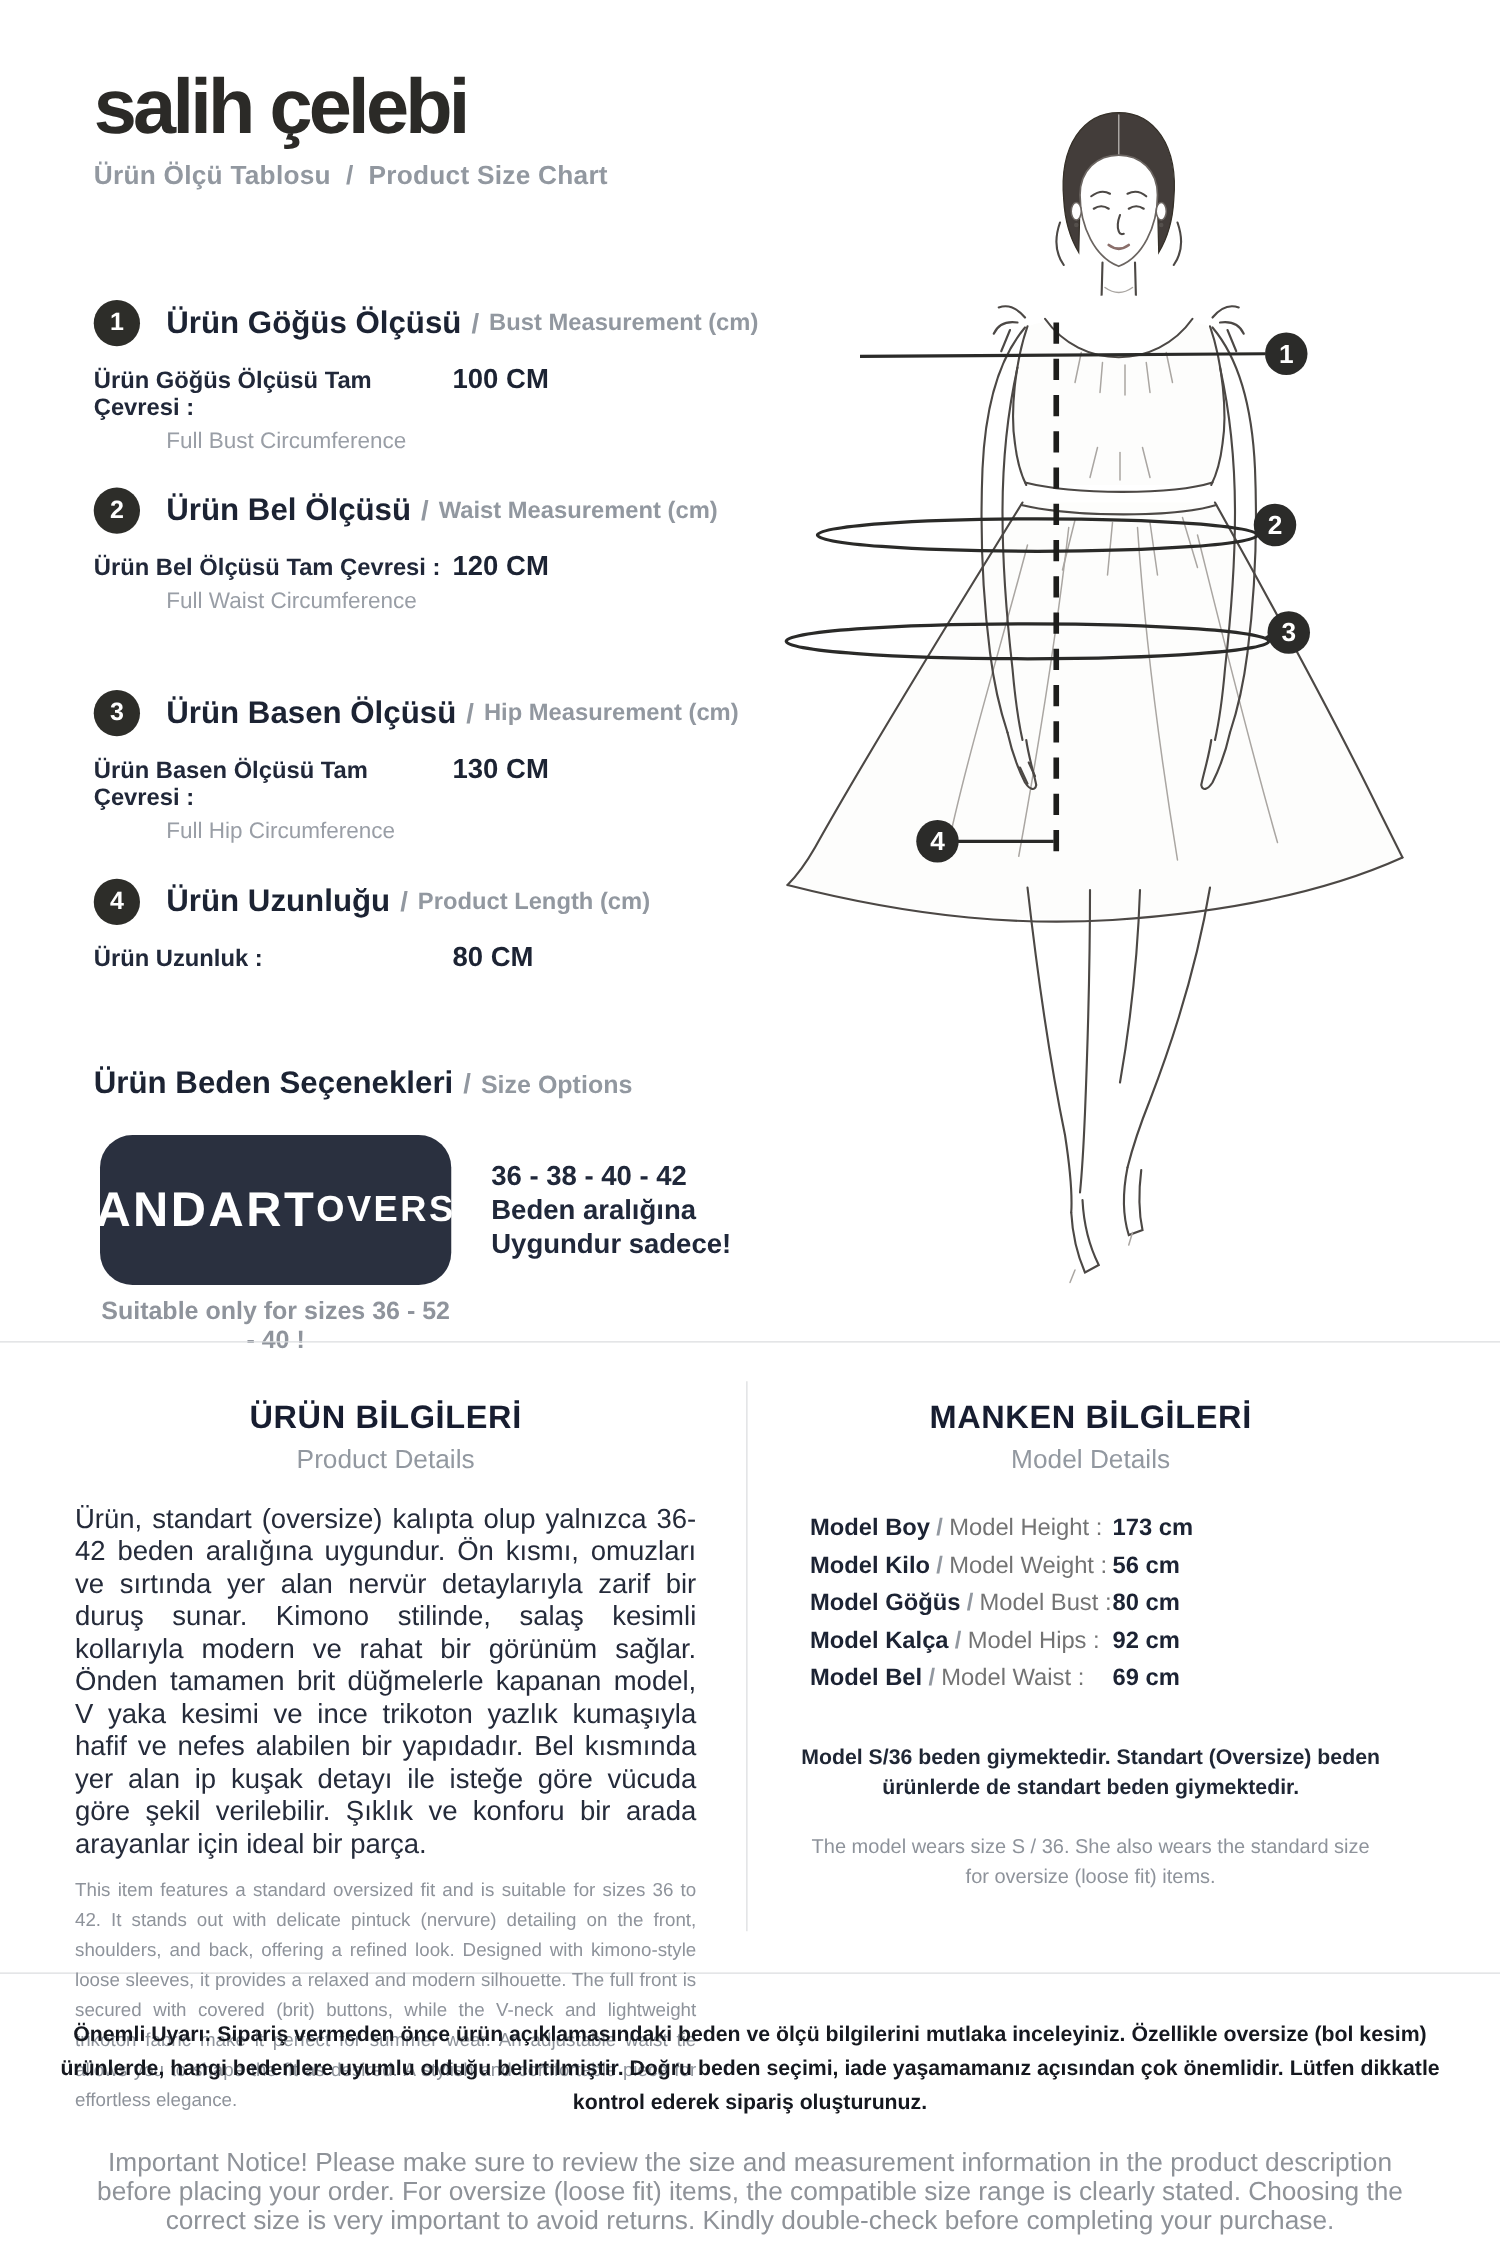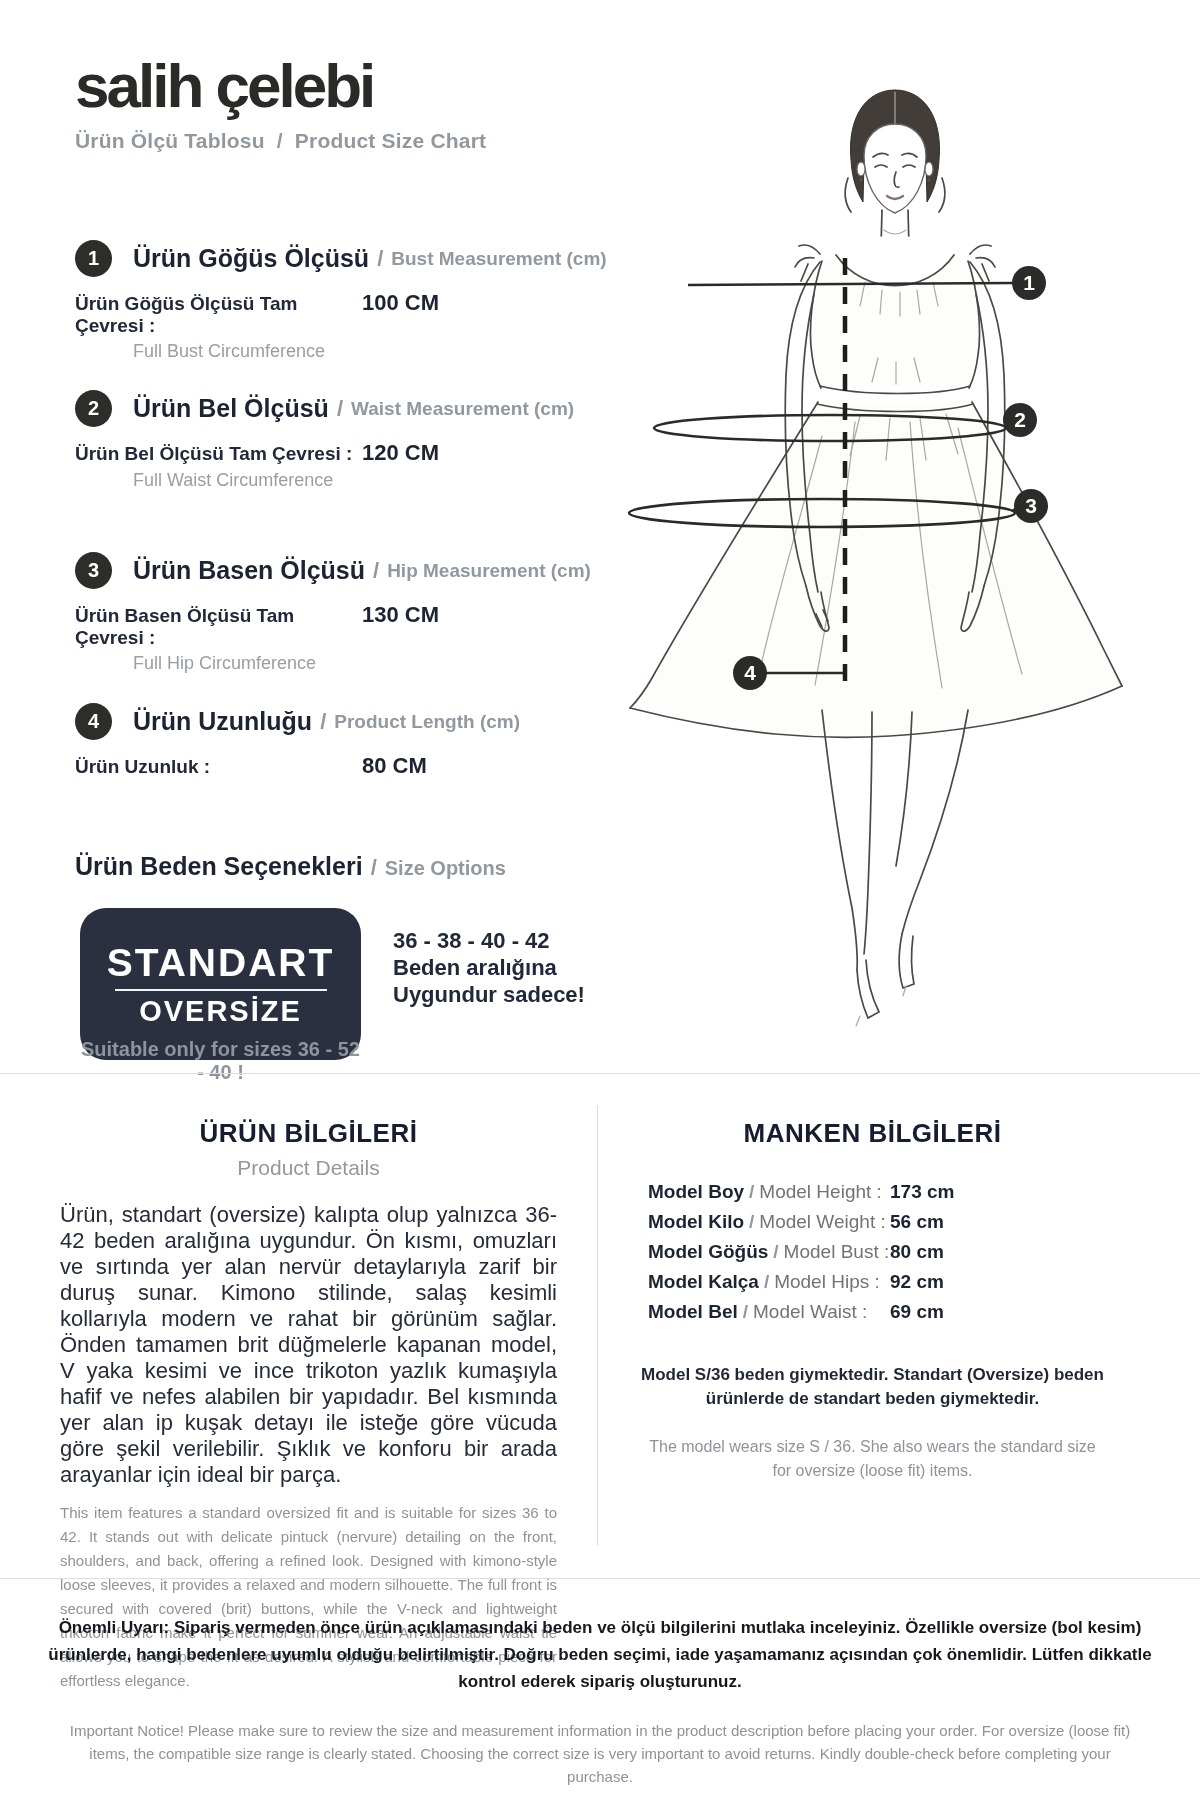--- a/index.html
+++ b/index.html
@@ -26,22 +26,22 @@
   .m-detail { display:flex; margin-top:13px; align-items:baseline; }
   .d-label { width:287px; font-size:19px; font-weight:700; color:#212839; }
   .d-value { font-size:22px; font-weight:700; color:#1c2333; }
   .m-sub { margin-left:58px; margin-top:4px; font-size:18px; font-weight:500; color:#999ea6; }
 
   
   .size-head { position:absolute; left:75px; top:852px; display:flex; align-items:baseline; }
   .size-tr { font-size:25px; font-weight:700; color:#1c2333; }
   .size-sep { font-size:22px; font-weight:700; color:#9298a0; margin:0 8px; }
   .size-en { font-size:20px; font-weight:600; color:#9298a0; }
-  .badge { position:absolute; left:80px; top:908px; width:281px; height:152px; background:#2a303f;
-    border-radius:26px; display:flex; flex-direction:column; align-items:center; justify-content:center; }
+  .badge { position:absolute; left:80px; top:908px; width:281px; height:120px; background:#2a303f;
+    border-radius:26px; display:flex; flex-direction:row; align-items:center; justify-content:center; }
   .badge-top { color:#fff; font-size:39px; font-weight:700; letter-spacing:2px; line-height:1; }
   .badge-line { width:212px; height:2px; background:#f4f5f7; margin:7px 0 6px 0; }
   .badge-bottom { color:#fff; font-size:29px; font-weight:700; letter-spacing:2px; line-height:1; }
   .range-note { position:absolute; left:393px; top:927px; font-size:22px; font-weight:700;
     color:#20283a; line-height:27px; }
   .suitable-note { position:absolute; left:80px; top:1038px; width:281px; text-align:center;
     font-size:20px; font-weight:700; color:#8f949c; }
 
   
   .hr { position:absolute; left:0; width:1200px; height:1px; background:#dcdddf; }
@@ -60,21 +60,21 @@
   .r-tr { font-weight:700; color:#1c2333; }
   .r-sep { color:#9298a0; font-weight:600; margin:0 5px; }
   .r-en { color:#737373; font-weight:500; }
   .r-value { font-size:19px; font-weight:700; color:#1c2333; }
   .model-note-tr { margin-top:36px; text-align:center; font-size:17px; font-weight:600; color:#1f2634; line-height:24px; }
   .model-note-en { margin-top:24px; text-align:center; font-size:16px; font-weight:500; color:#8e939b; line-height:24px; padding:0 18px; }
 
   
   .footer { position:absolute; left:40px; top:1614px; width:1120px; text-align:center; }
   .notice-tr { font-size:17px; font-weight:700; color:#15181f; line-height:27px; }
-  .notice-en { margin-top:24px; font-size:15px; font-weight:500; color:#8e9298; line-height:23px; padding:0 25px; }
+  .notice-en { margin-top:24px; font-size:21px; font-weight:500; color:#8e9298; line-height:23px; padding:0 25px; }
 
   
   .fig { position:absolute; left:560px; top:30px; width:640px; height:1030px; }
   .sk { stroke:#4c4845; stroke-width:1.7; fill:none; stroke-linecap:round; }
   .sk-light { stroke:#aaa6a2; stroke-width:1.2; fill:none; stroke-linecap:round; }
   .meas { stroke:#2a2a28; stroke-width:2.6; fill:none; }
   .marker-c { fill:#2b2b29; }
   .marker-t { fill:#ffffff; font-size:21px; font-weight:700; font-family:"Liberation Sans","DejaVu Sans",sans-serif; text-anchor:middle; }
 </style>
 </head>
@@ -282,20 +282,21 @@
 
 <div class="info-col">
   <div class="col-head-tr">ÜRÜN BİLGİLERİ</div>
   <div class="col-head-en">Product Details</div>
   <div class="para-tr">Ürün, standart (oversize) kalıpta olup yalnızca 36-42 beden aralığına uygundur. Ön kısmı, omuzları ve sırtında yer alan nervür detaylarıyla zarif bir duruş sunar. Kimono stilinde, salaş kesimli kollarıyla modern ve rahat bir görünüm sağlar. Önden tamamen brit düğmelerle kapanan model, V yaka kesimi ve ince trikoton yazlık kumaşıyla hafif ve nefes alabilen bir yapıdadır. Bel kısmında yer alan ip kuşak detayı ile isteğe göre vücuda göre şekil verilebilir. Şıklık ve konforu bir arada arayanlar için ideal bir parça.</div>
   <div class="para-en">This item features a standard oversized fit and is suitable for sizes 36 to 42. It stands out with delicate pintuck (nervure) detailing on the front, shoulders, and back, offering a refined look. Designed with kimono-style loose sleeves, it provides a relaxed and modern silhouette. The full front is secured with covered (brit) buttons, while the V-neck and lightweight trikoton fabric make it perfect for summer wear. An adjustable waist tie allows you to shape the fit as desired. A stylish and comfortable piece for effortless elegance.</div>
 </div>
 
 <div class="model-col">
   <div class="col-head-tr">MANKEN BİLGİLERİ</div>
+  <div class="col-head-en">Model Details</div>
   <div class="model-rows">
     <div class="model-row">
       <span class="r-label"><span class="r-tr">Model Boy</span><span class="r-sep">/</span><span class="r-en">Model Height :</span></span>
       <span class="r-value">173 cm</span>
     </div>
     <div class="model-row">
       <span class="r-label"><span class="r-tr">Model Kilo</span><span class="r-sep">/</span><span class="r-en">Model Weight :</span></span>
       <span class="r-value">56 cm</span>
     </div>
     <div class="model-row">

